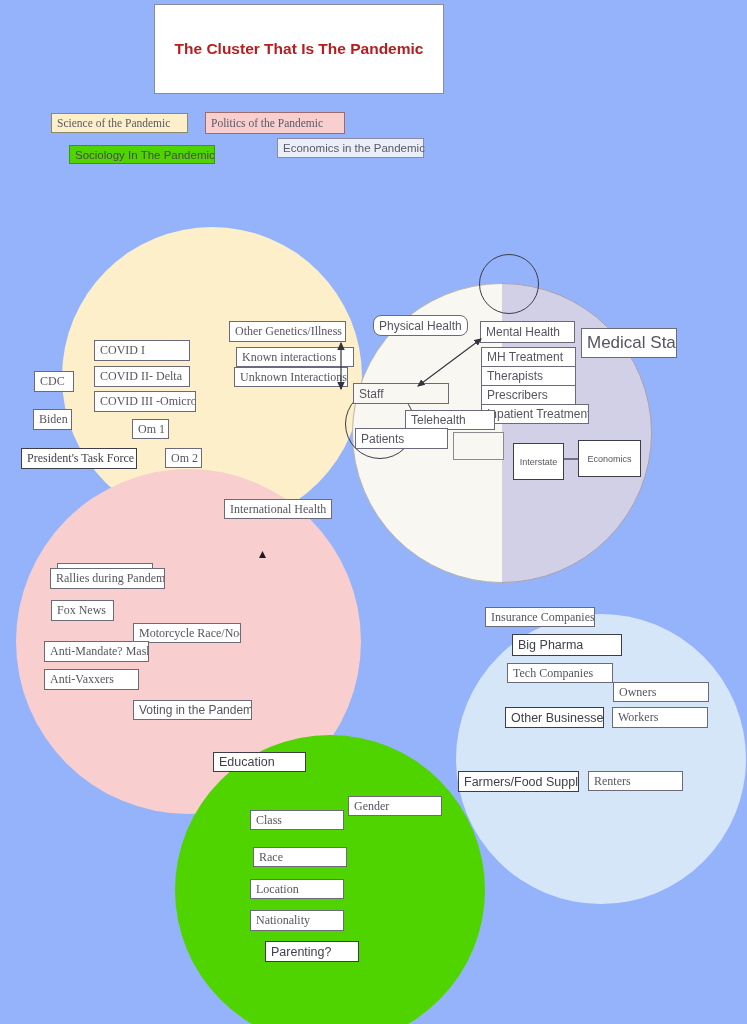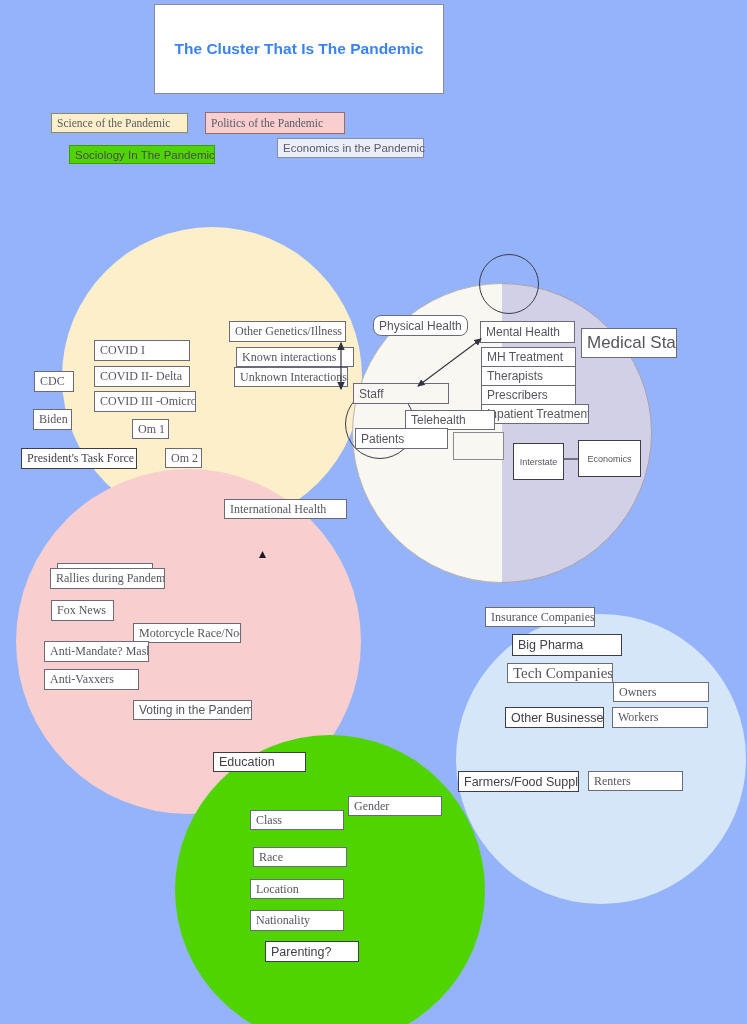--- a/index.html
+++ b/index.html
@@ -47,21 +47,21 @@
     left: 154px; top: 4px;
     width: 290px; height: 90px;
     background: #ffffff;
     border: 1px solid #8a8a99;
     display: flex;
     align-items: center;
     justify-content: center;
     font-family: "Liberation Sans", sans-serif;
     font-weight: bold;
     font-size: 15.5px;
-    color: #3b82f6;
+    color: #b91c1c;
     box-sizing: border-box;
   }
 
   
   .legend {
     position: absolute;
     box-sizing: border-box;
     display: flex;
     align-items: center;
     padding: 0 5px;
@@ -180,21 +180,21 @@
     <span>Patients</span>
   </div>
   <div class="box sans" style="left:453px; top:432px; width:51px; height:28px; background:#f9f7f1; border-color:#8a8a90;"></div>
   <div class="box sans" style="left:513px; top:443px; width:51px; height:37px; font-size:9px; justify-content:center; border:1px solid #3d3d4a;">
     <span>Interstate</span>
   </div>
   <div class="box sans" style="left:578px; top:440px; width:63px; height:37px; font-size:9px; justify-content:center; border:1px solid #3d3d4a;">
     <span>Economics</span>
   </div>
 
-  <div class="box serif" style="left:224px; top:499px; width:123px; height:20px; font-size:12px;">
+  <div class="box serif" style="left:224px; top:499px; width:108px; height:20px; font-size:12px;">
     <span>International Health</span>
   </div>
   <div class="box serif" style="left:57px; top:563px; width:96px; height:21px; font-size:11px;">
     <span>Trump</span>
   </div>
   <div class="box serif" style="left:50px; top:568px; width:115px; height:21px; font-size:12px;">
     <span>Rallies during Pandemic</span>
   </div>
   <div class="box serif" style="left:51px; top:600px; width:63px; height:21px; font-size:12px;">
     <span>Fox News</span>
@@ -212,21 +212,21 @@
     <span>Voting in the Pandemic</span>
   </div>
 
 
   <div class="box serif" style="left:485px; top:607px; width:110px; height:20px; font-size:12px;">
     <span>Insurance Companies</span>
   </div>
   <div class="box sans bold-border" style="left:512px; top:634px; width:110px; height:22px; font-size:12.5px;">
     <span>Big Pharma</span>
   </div>
-  <div class="box serif" style="left:507px; top:663px; width:106px; height:20px; font-size:15px;">
+  <div class="box serif" style="left:507px; top:663px; width:106px; height:20px; font-size:12px;">
     <span>Tech Companies</span>
   </div>
   <div class="box serif" style="left:613px; top:682px; width:96px; height:20px; font-size:12px;">
     <span>Owners</span>
   </div>
   <div class="box serif" style="left:612px; top:707px; width:96px; height:21px; font-size:12px;">
     <span>Workers</span>
   </div>
   <div class="box sans bold-border" style="left:505px; top:707px; width:99px; height:21px; font-size:12.5px;">
     <span>Other Businesses</span>

